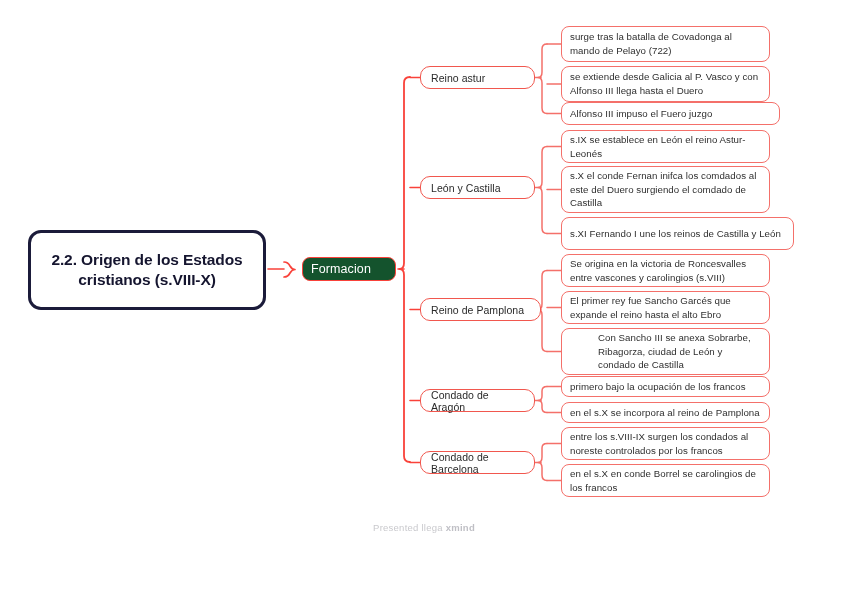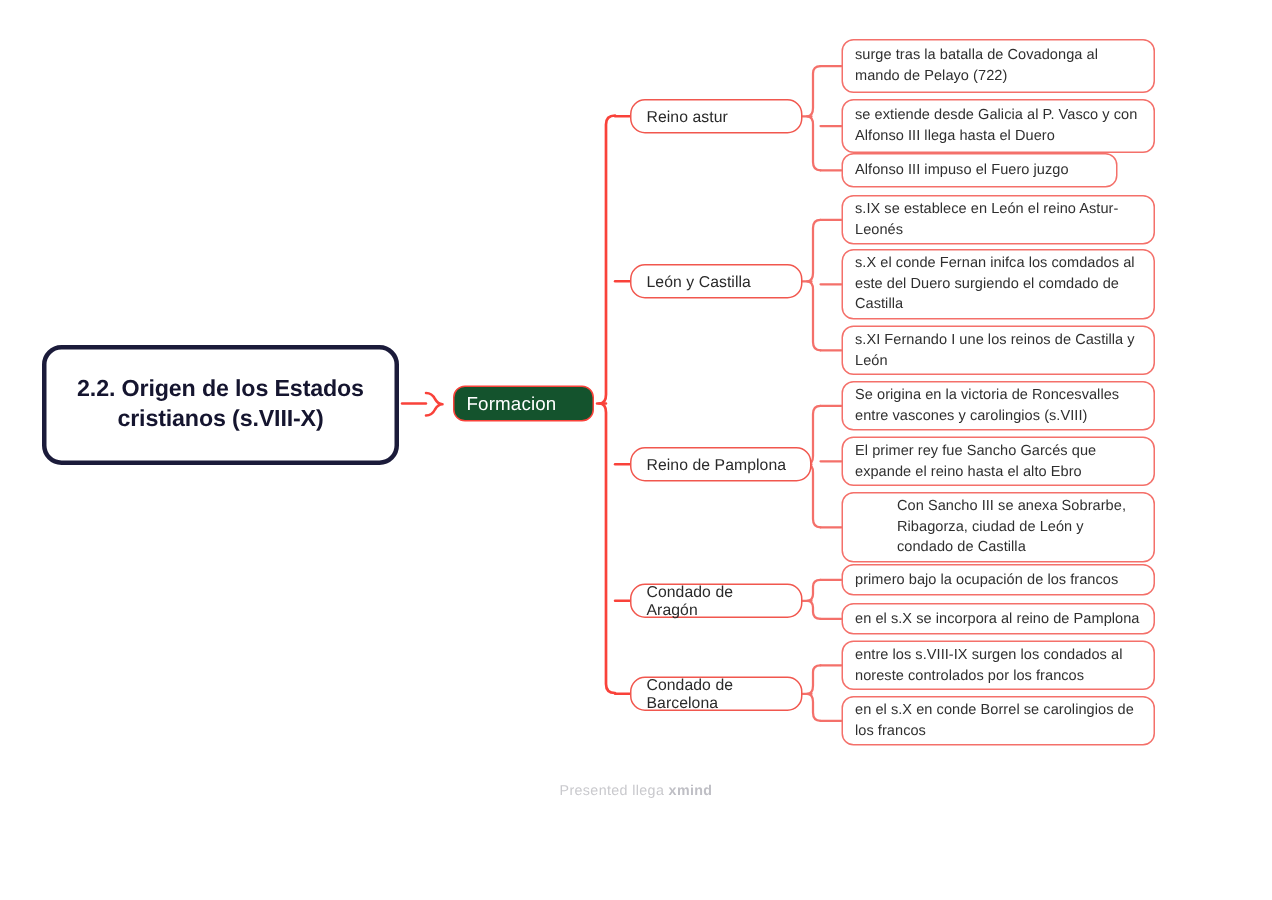--- a/index.html
+++ b/index.html
@@ -210,34 +210,34 @@
 
   <div class="node node-branch" style="left:420px; top:66px; width:115px; height:23px;">
     <span class="txt">Reino astur</span>
   </div>
   <div class="node node-leaf" style="left:561px; top:26px; width:209px; height:36px;">
     <span class="txt">surge tras la batalla de Covadonga al mando de Pelayo (722)</span>
   </div>
   <div class="node node-leaf" style="left:561px; top:66px; width:209px; height:36px;justify-content:flex-end;">
     <span class="txt">se extiende desde Galicia al P. Vasco y con Alfonso III llega hasta el Duero</span>
   </div>
-  <div class="node node-leaf" style="left:561px; top:102px; width:184px; height:23px;">
+  <div class="node node-leaf" style="left:561px; top:102px; width:219px; height:23px;">
     <span class="txt">Alfonso III impuso el Fuero juzgo</span>
   </div>
 
   <div class="node node-branch" style="left:420px; top:176px; width:115px; height:23px;">
     <span class="txt">León y Castilla</span>
   </div>
   <div class="node node-leaf" style="left:561px; top:130px; width:209px; height:33px;">
     <span class="txt">s.IX se establece en León el reino Astur-Leonés</span>
   </div>
   <div class="node node-leaf" style="left:561px; top:166px; width:209px; height:47px;">
     <span class="txt">s.X el conde Fernan inifca los comdados al este del Duero surgiendo el comdado de Castilla</span>
   </div>
-  <div class="node node-leaf" style="left:561px; top:217px; width:209px; height:33px;">
+  <div class="node node-leaf" style="left:561px; top:217px; width:233px; height:33px;">
     <span class="txt">s.XI Fernando I une los reinos de Castilla y León</span>
   </div>
 
   <div class="node node-branch" style="left:420px; top:298px; width:121px; height:23px;">
     <span class="txt">Reino de Pamplona</span>
   </div>
   <div class="node node-leaf" style="left:561px; top:254px; width:209px; height:33px;">
     <span class="txt">Se origina en la victoria de Roncesvalles entre vascones y carolingios (s.VIII)</span>
   </div>
   <div class="node node-leaf" style="left:561px; top:291px; width:209px; height:33px;">

